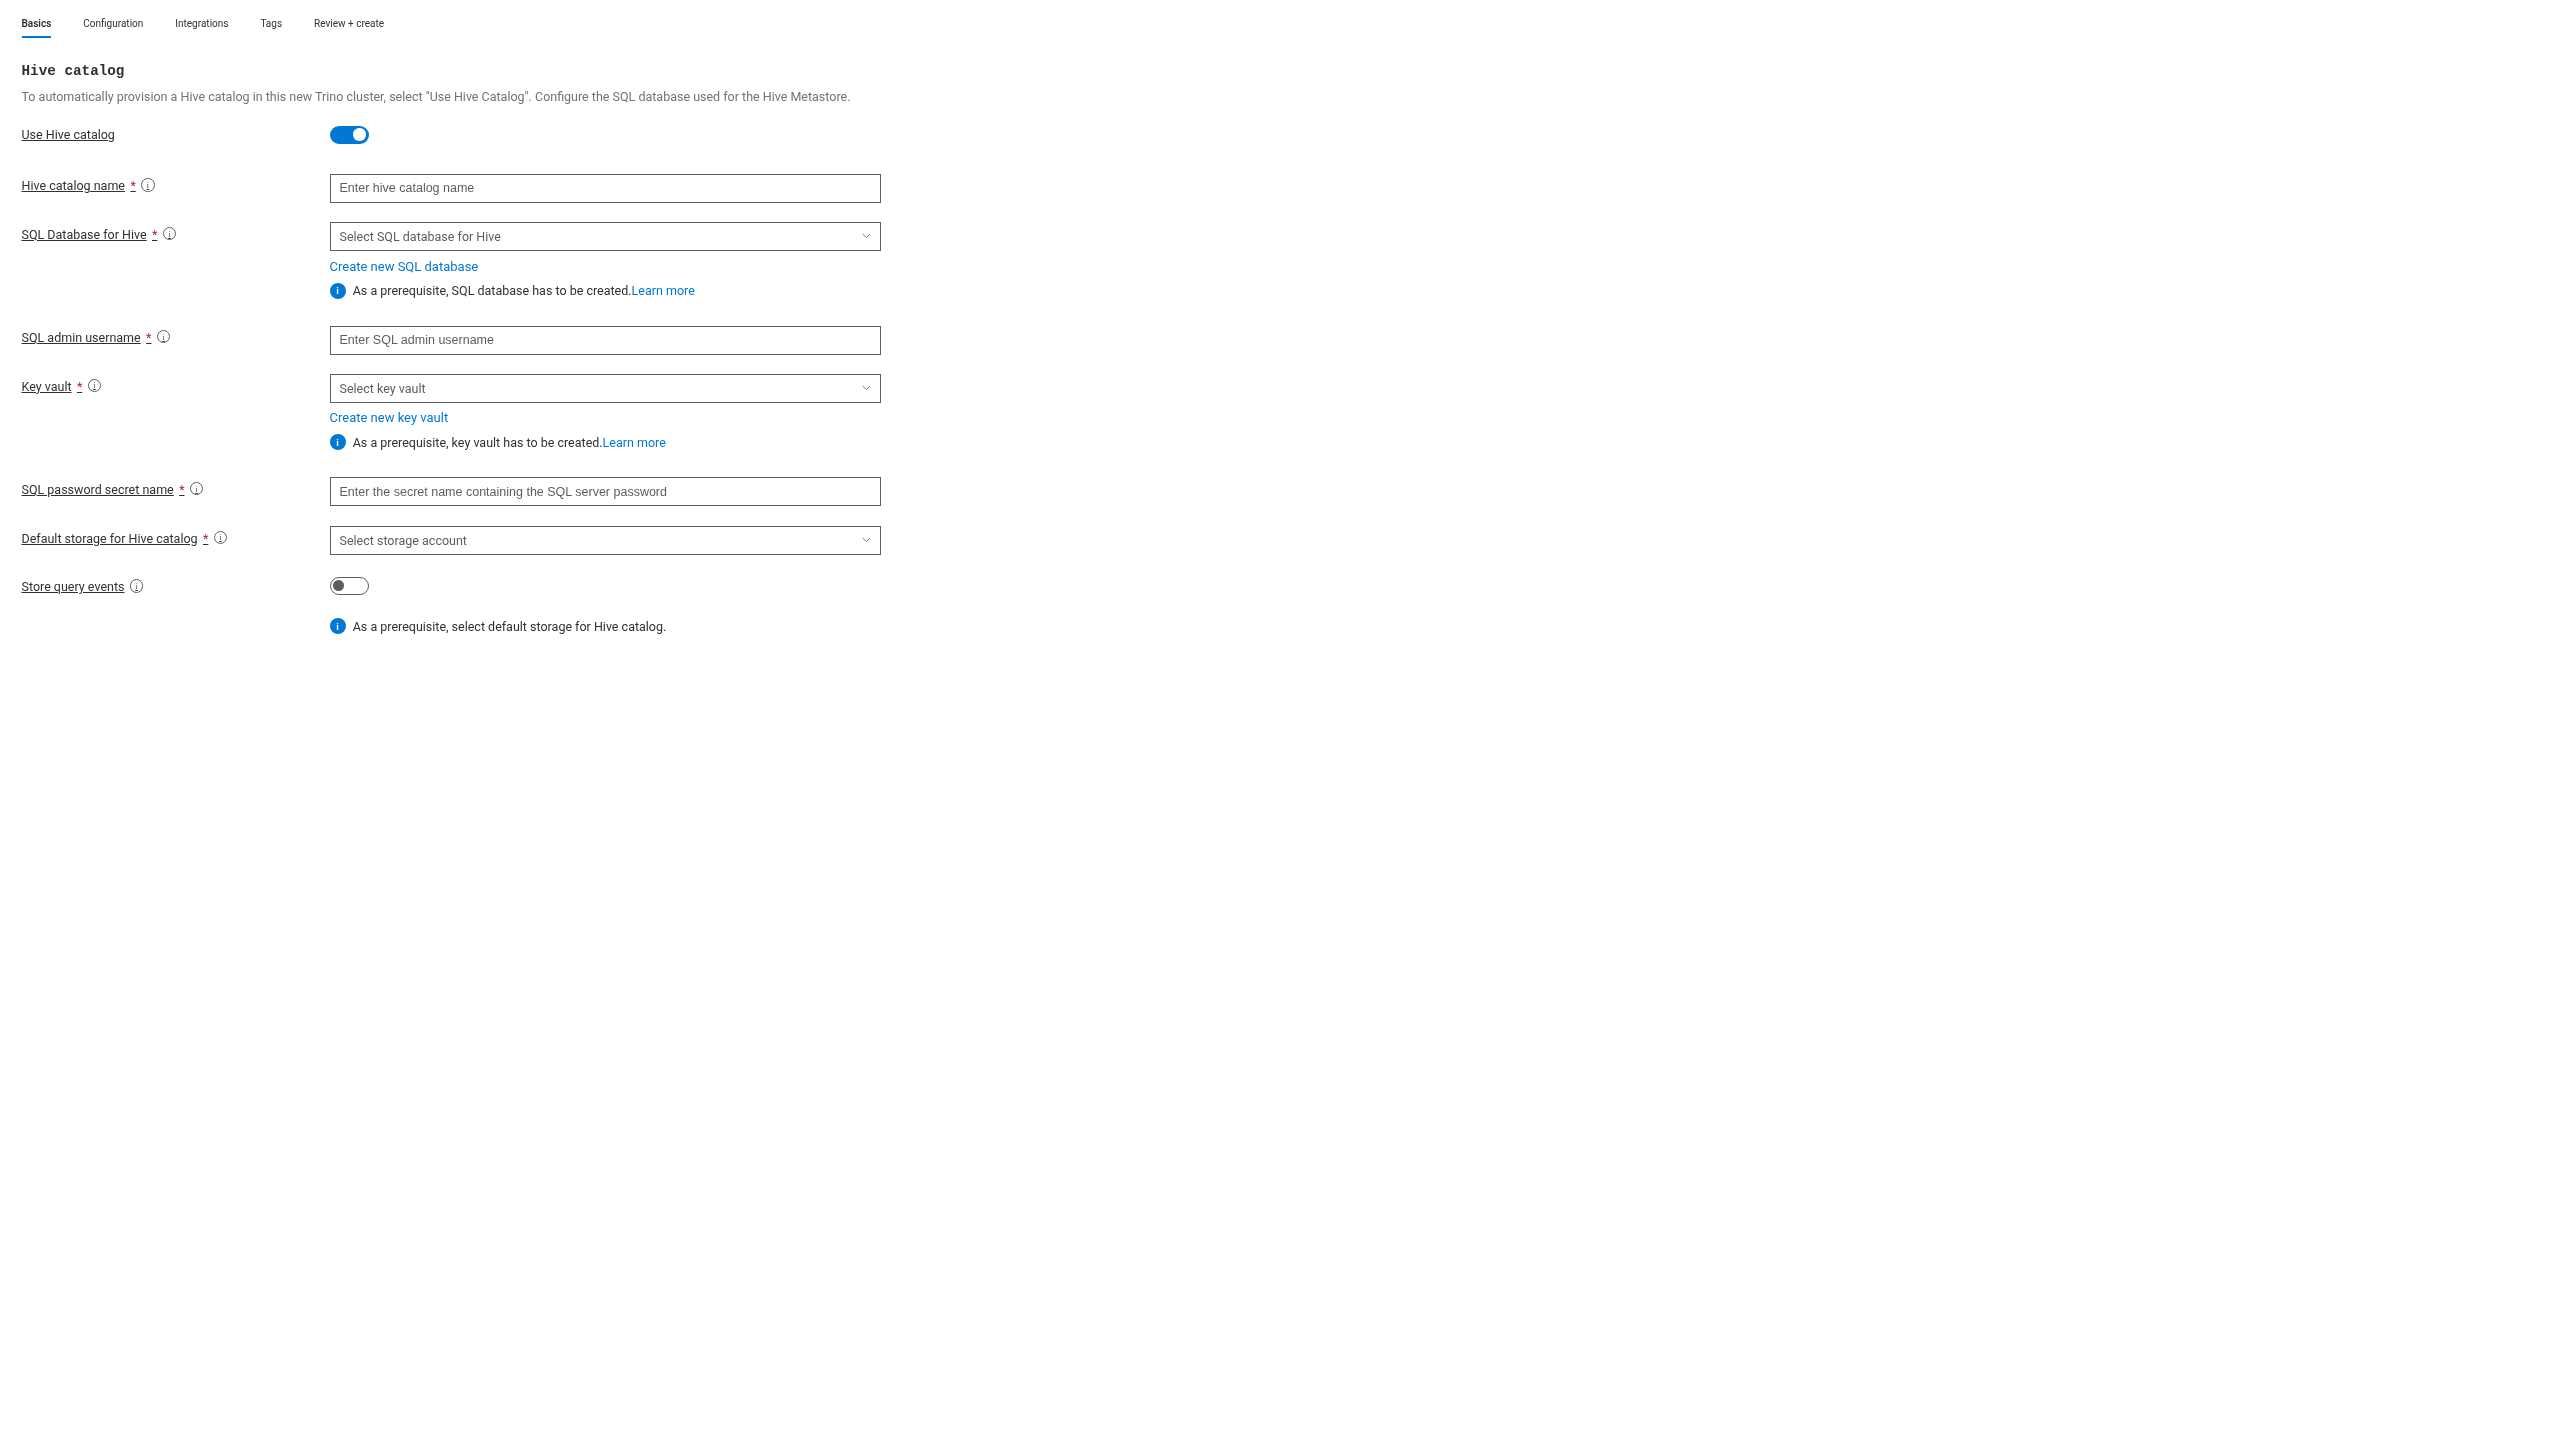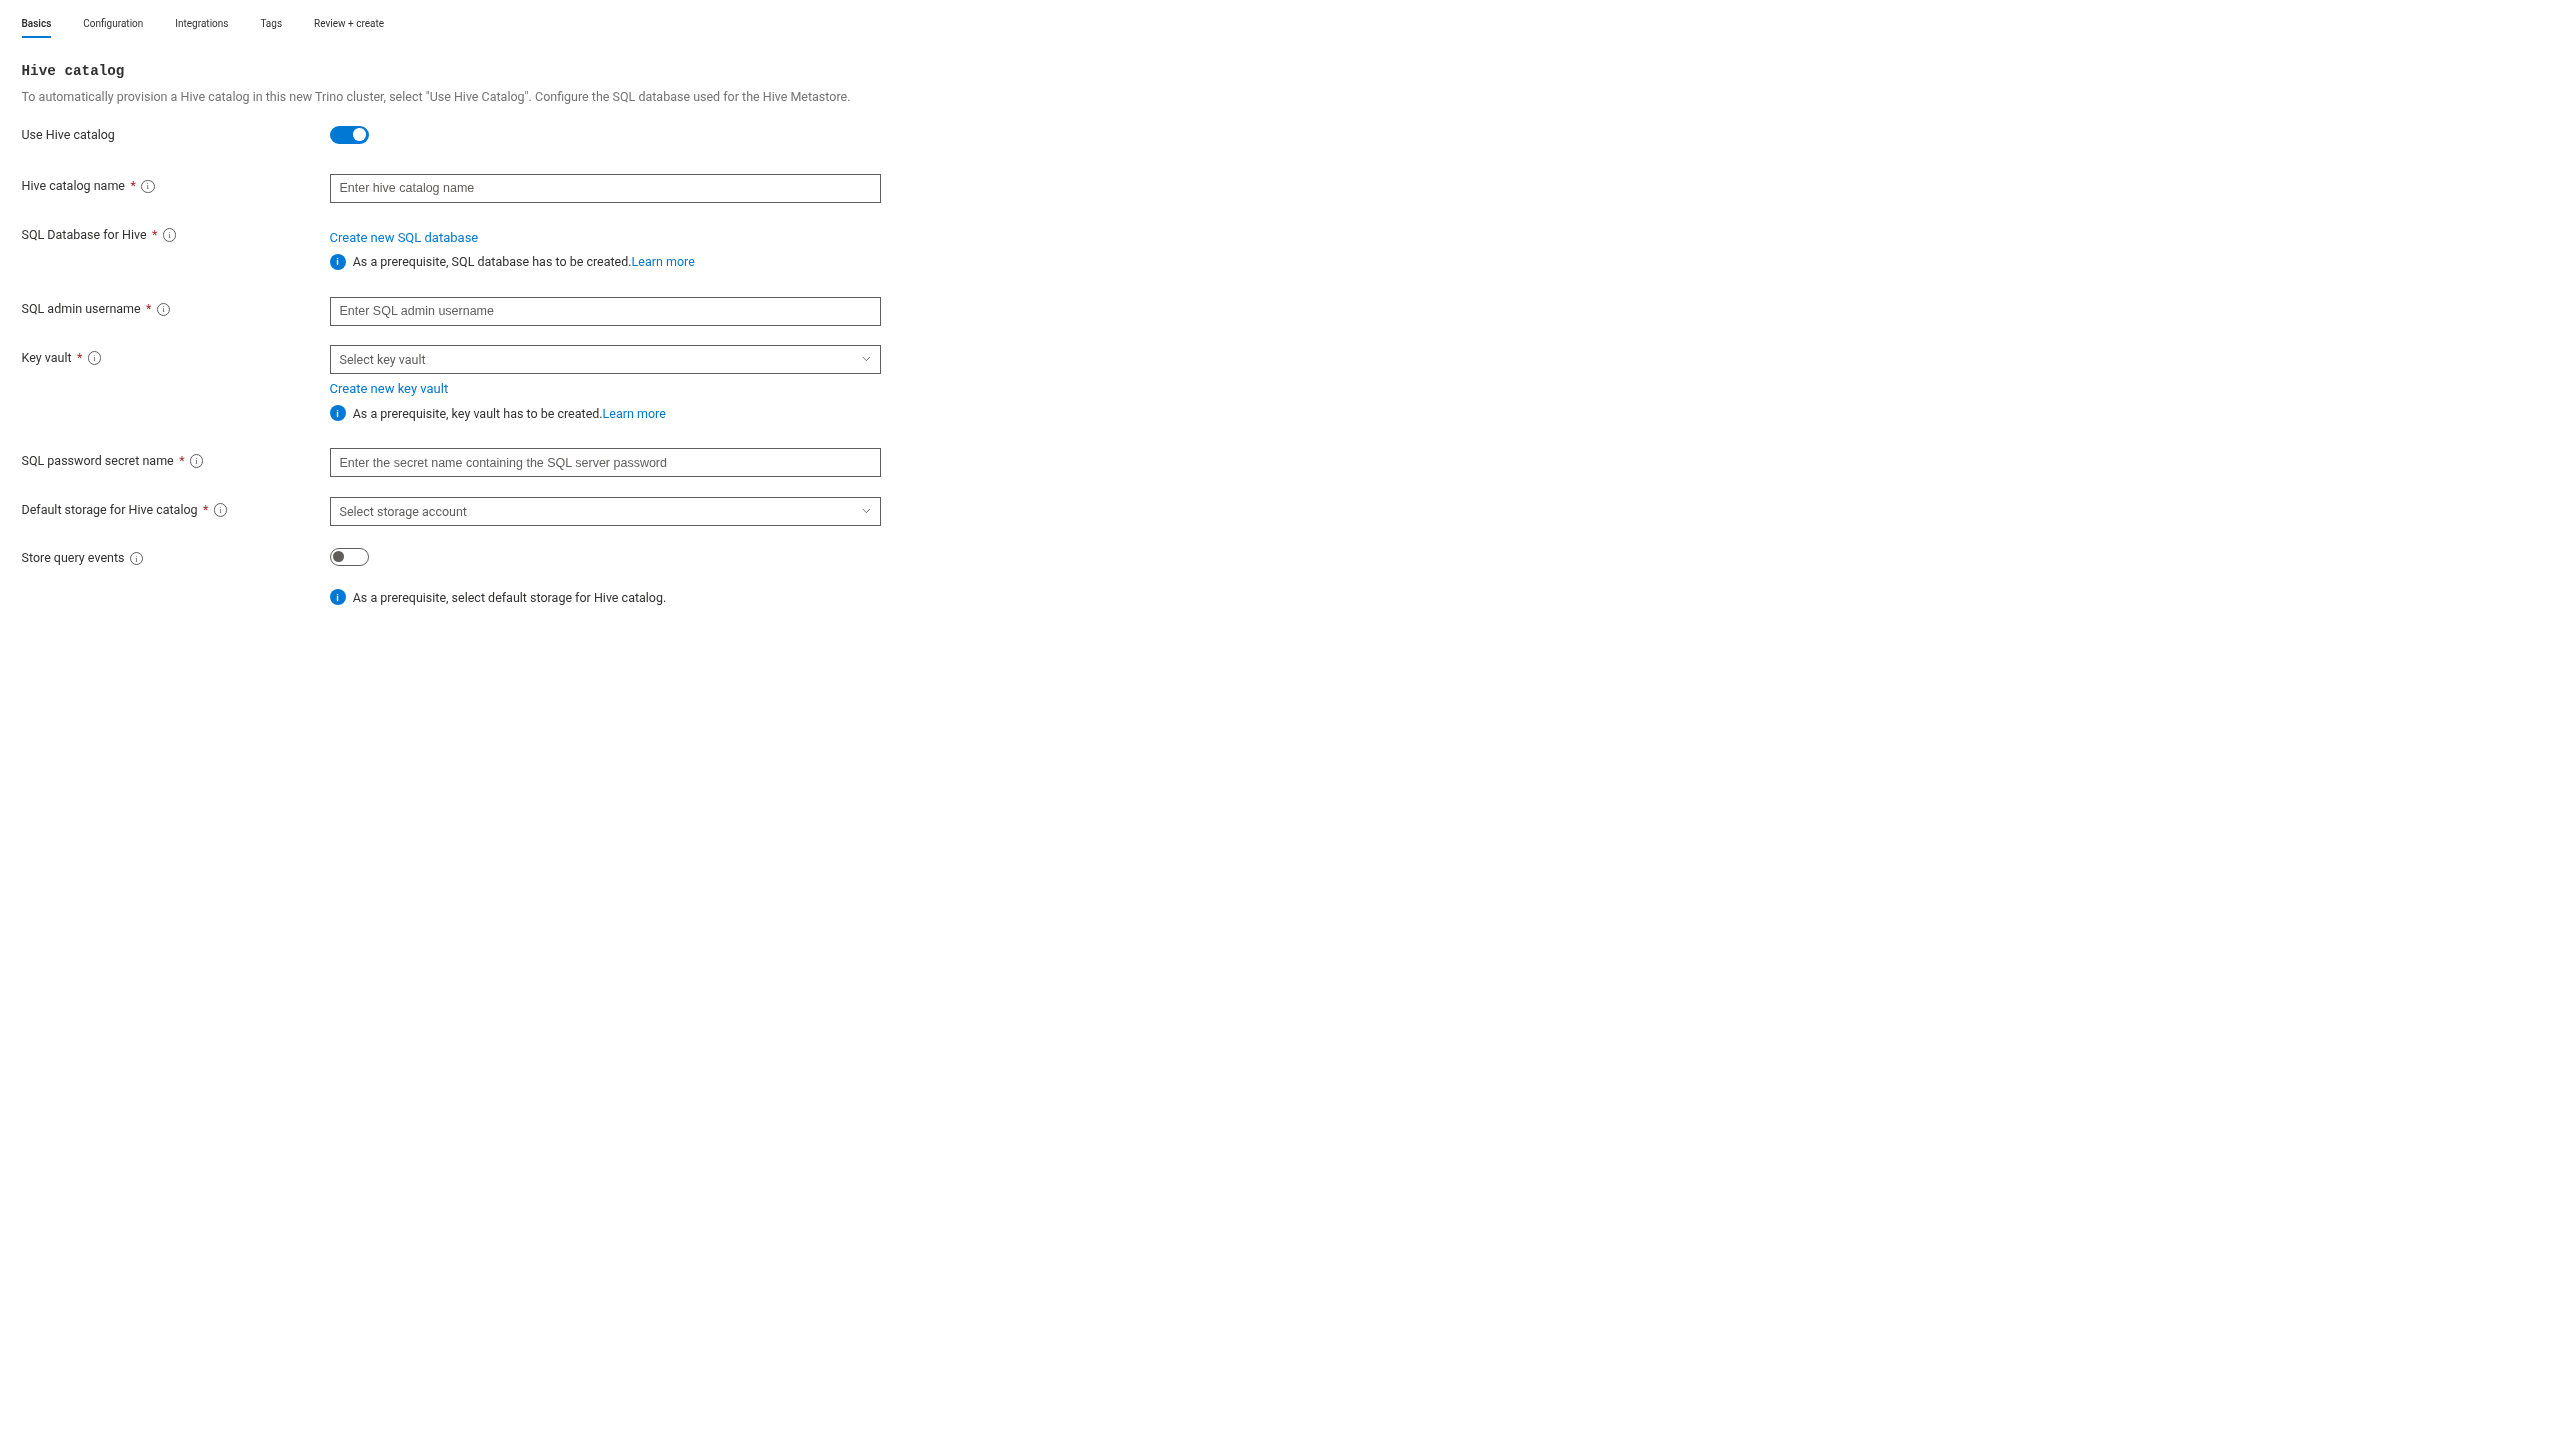--- a/index.html
+++ b/index.html
@@ -52,23 +52,24 @@
     }
     .form-row.extra-gap {
       margin-top: 27px;
     }
     .form-label {
       width: 308px;
       flex-shrink: 0;
       font-size: 12.5px;
       color: #323130;
       display: flex;
-      align-items: flex-end;
+      align-items: flex-start;
       gap: 5.4px;
       padding-top: 4.5px;
+      text-decoration: underline;
     }
     .required {
       color: #a4262c;
     }
     .info-icon {
       display: inline-flex;
       align-items: center;
       justify-content: center;
       width: 13.4px;
       height: 13.4px;
@@ -228,20 +229,28 @@
   </div>
 </div>
 
 <div class="form-row">
   <div class="form-label">
     <span>SQL Database for Hive</span>
     <span class="required">*</span>
     <span class="info-icon">i</span>
   </div>
   <div class="form-control-area">
+    <div class="select-wrapper">
+      <button class="select-input">Select SQL database for Hive</button>
+      <span class="select-chevron">
+        <svg width="10.7" height="10.7" viewBox="0 0 12 12">
+            <path d="M2 4 L6 8 L10 4" stroke="#605e5c" stroke-width="1" fill="none"></path>
+          </svg>
+      </span>
+    </div>
     <a class="link-text">Create new SQL database</a>
     <div class="info-line">
       <span class="info-badge">i</span>
       <span>
         <span class="info-text">As a prerequisite, SQL database has to be created.</span><span class="info-learn">Learn more</span>
       </span>
     </div>
   </div>
 </div>
 

